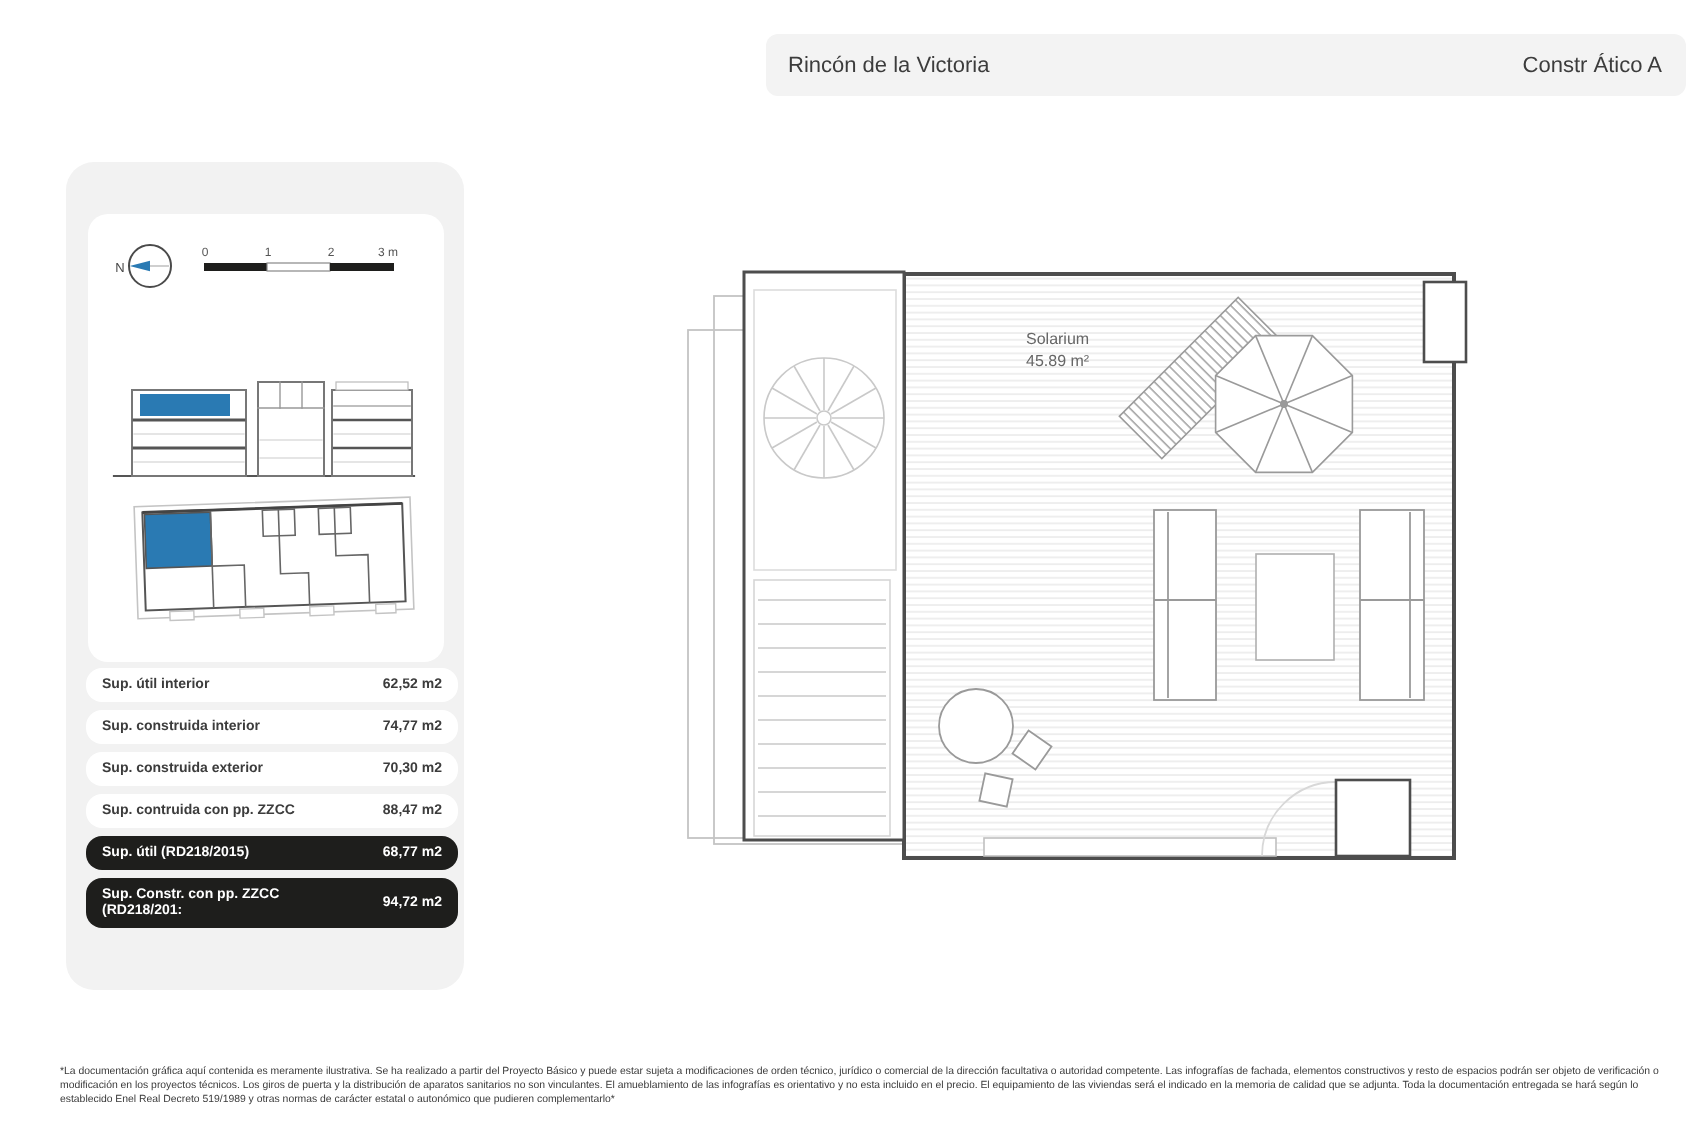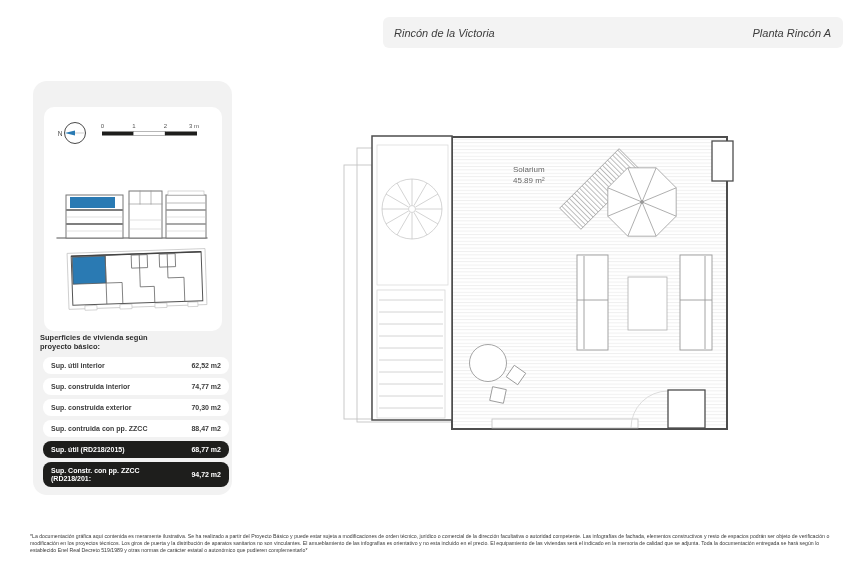--- a/index.html
+++ b/index.html
@@ -2,21 +2,21 @@
 <html><head>
 <meta charset="utf-8">
 <style>
   * { margin:0; padding:0; box-sizing:border-box; }
   html,body { width:850px; height:572px; background:#ffffff; overflow:hidden; position:relative;
               font-family:"Liberation Sans", sans-serif; color:#3c3c3c; }
 
   
   .header-bar { position:absolute; left:383px; top:17px; width:460px; height:31px;
                 background:#f3f3f3; border-radius:6px; display:flex; align-items:center;
-                justify-content:space-between; padding:0 12px 0 11px;font-style:italic; }
+                justify-content:space-between; padding:0 12px 0 11px; }
   .header-bar .proj { font-size:11px; color:#3c3c3c; }
   .header-bar .plan { font-size:11px; color:#3c3c3c; }
 
   
   .sidebar { position:absolute; left:33px; top:81px; width:199px; height:414px;
              background:#f2f2f2; border-radius:14px; }
   .minimap-card { position:absolute; left:11px; top:26px; width:178px; height:224px;
                   background:#ffffff; border-radius:10px; }
   .minimap-card svg { display:block; }
 
@@ -35,21 +35,21 @@
 
   
   .footer { position:absolute; left:30px; top:533px; width:805px;
             font-size:5.2px; line-height:7.2px; color:#3a3a3a; }
 </style>
 </head>
 <body>
 
 <div class="header-bar">
   <span class="proj">Rincón de la Victoria</span>
-  <span class="plan">Planta Rincón A</span>
+  <span class="plan">Constr Ático A</span>
 </div>
 
 <div class="sidebar">
 
   <div class="minimap-card">
     <svg width="178" height="224" viewBox="0 0 178 224">
 
       <g>
         <circle cx="31" cy="26" r="10.5" fill="none" stroke="#4a4a4a" stroke-width="1"></circle>
         <line x1="31" y1="26" x2="40.5" y2="26" stroke="#bbbbbb" stroke-width="0.7"></line>
@@ -108,24 +108,20 @@
           <polyline points="96,148 96,180 110,180 110,196"></polyline>
           <polyline points="124,148 124,172 140,172 140,196"></polyline>
           <rect x="88" y="148" width="16" height="13"></rect>
           <rect x="116" y="148" width="16" height="13"></rect>
         </g>
       </g>
     </svg>
   </div>
 
   <div class="areas">
-    <div class="areas-title">
-      <div>Superficies de vivienda según</div>
-      <div>proyecto básico:</div>
-    </div>
     <div class="arow light">
       <span class="lbl">Sup. útil interior</span>
       <span class="val">62,52 m2</span>
     </div>
     <div class="arow light">
       <span class="lbl">Sup. construida interior</span>
       <span class="val">74,77 m2</span>
     </div>
     <div class="arow light">
       <span class="lbl">Sup. construida exterior</span>

